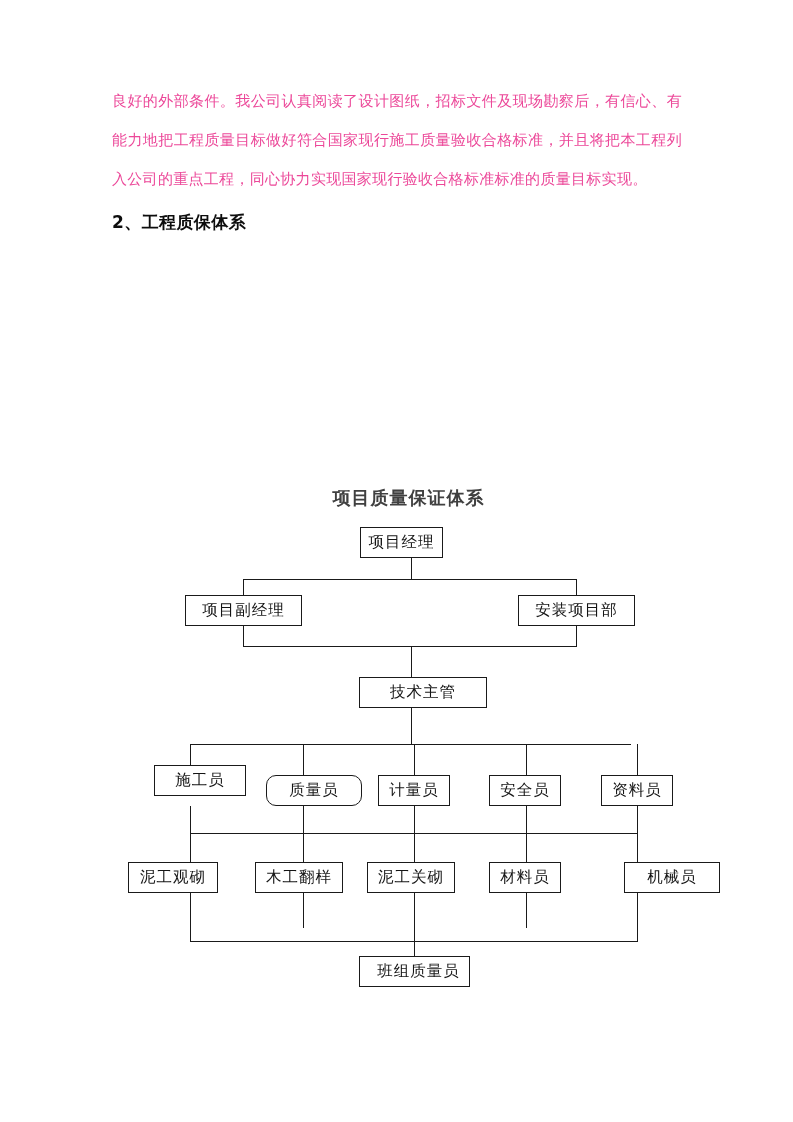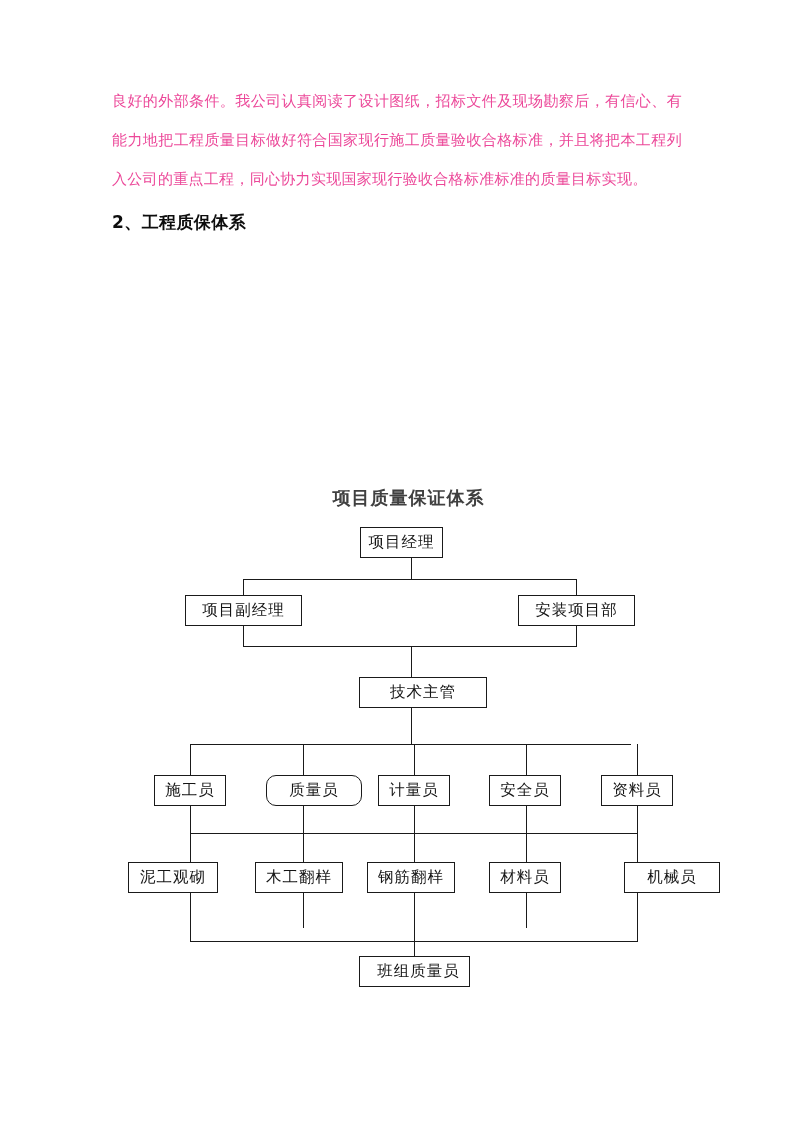--- a/index.html
+++ b/index.html
@@ -164,36 +164,36 @@
 
     <div class="line v" style="left:410.5px; top:230px; height:37px;"></div>
     <div class="line h" style="left:190px; top:266px; width:441px;"></div>
 
     <div class="line v" style="left:190px;   top:266px; height:31px;"></div>
     <div class="line v" style="left:302.5px; top:266px; height:31px;"></div>
     <div class="line v" style="left:414px;   top:266px; height:31px;"></div>
     <div class="line v" style="left:525.5px; top:266px; height:31px;"></div>
     <div class="line v" style="left:637px;   top:266px; height:31px;"></div>
 
-    <div class="node" style="left:154px; top:297px; width:72px;">施工员</div>
+    <div class="node" style="left:154px; top:287px; width:92px;">施工员</div>
     <div class="node" style="left:266px; top:297px; width:96px;border-radius:10px;">质量员</div>
     <div class="node" style="left:378px; top:297px; width:72px;">计量员</div>
     <div class="node" style="left:489px; top:297px; width:72px;">安全员</div>
     <div class="node" style="left:601px; top:297px; width:72px;">资料员</div>
 
     <div class="line v" style="left:190px;   top:328px; height:56px;"></div>
     <div class="line v" style="left:302.5px; top:328px; height:56px;"></div>
     <div class="line v" style="left:414px;   top:328px; height:56px;"></div>
     <div class="line v" style="left:525.5px; top:328px; height:56px;"></div>
     <div class="line v" style="left:637px;   top:328px; height:56px;"></div>
     <div class="line h" style="left:190px; top:355px; width:448px;"></div>
 
     <div class="node" style="left:128px; top:384px; width:90px;">泥工观砌</div>
     <div class="node" style="left:255px; top:384px; width:88px;">木工翻样</div>
-    <div class="node" style="left:367px; top:384px; width:88px;">钢筋翻样</div>
+    <div class="node" style="left:367px; top:384px; width:88px;">泥工关砌</div>
     <div class="node" style="left:489px; top:384px; width:72px;font-family:Liberation Mono, monospace;">材料员</div>
     <div class="node" style="left:624px; top:384px; width:96px;">机械员</div>
 
     <div class="line v" style="left:190px;   top:415px; height:49px;"></div>
     <div class="line v" style="left:302.5px; top:415px; height:35px;"></div>
     <div class="line v" style="left:414px;   top:415px; height:63px;"></div>
     <div class="line v" style="left:525.5px; top:415px; height:35px;"></div>
     <div class="line v" style="left:637px;   top:415px; height:49px;"></div>
     <div class="line h" style="left:190px; top:463px; width:448px;"></div>
 

